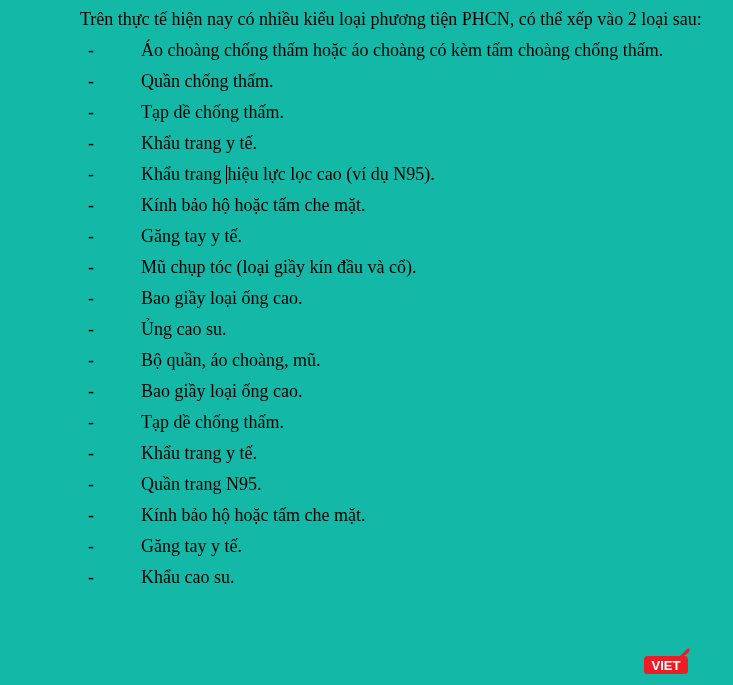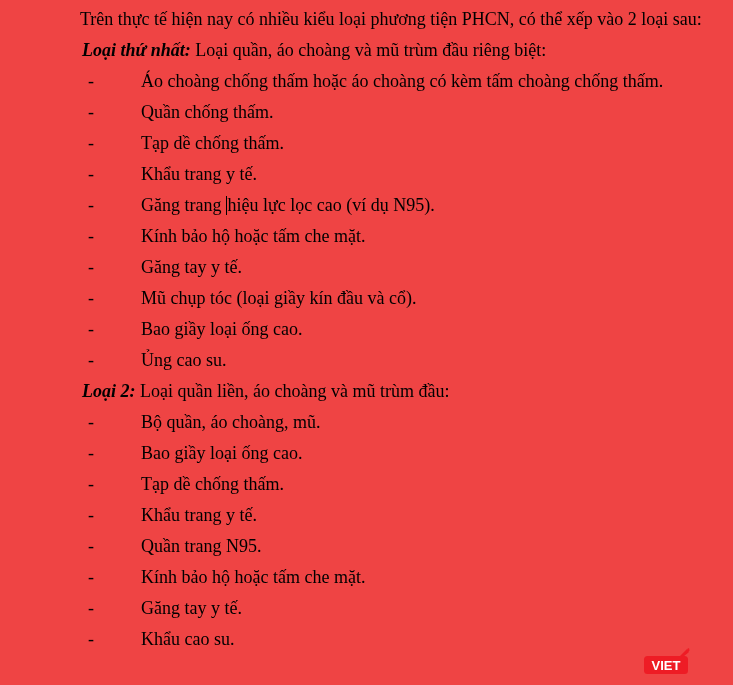--- a/index.html
+++ b/index.html
@@ -14,21 +14,21 @@
     font-size: 18px;
     color: #000000;
     overflow: hidden;
   }
   .doc {
     position: relative;
     width: 733px;
     height: 685px;
     padding-top: 8px;
     box-sizing: border-box;
-    background: #ef4444;
+    background: #14b8a6;
   }
   .intro {
     margin: 0 24px 8px 37px;
     line-height: 23px;
     text-indent: 43px;
   }
   .heading {
     margin: 0 24px 8px 82px;
     line-height: 23px;
   }
@@ -65,41 +65,40 @@
   }
   .logo svg { display: block; }
 </style>
 </head>
 <body>
 
 <div class="doc">
 
   <p class="intro">Trên thực tế hiện nay có nhiều kiểu loại phương tiện PHCN, có thể xếp vào 2 loại sau:</p>
 
-  <p class="heading"><span class="lead">Loại thứ nhất:</span><span> Loại quần, áo choàng và mũ trùm đầu riêng biệt:</span></p>
 
   <div class="li">
     <span class="dash">-</span>
     <span class="li-text">Áo choàng chống thấm hoặc áo choàng có kèm tấm choàng chống thấm.</span>
   </div>
   <div class="li">
     <span class="dash">-</span>
     <span class="li-text">Quần chống thấm.</span>
   </div>
   <div class="li">
     <span class="dash">-</span>
     <span class="li-text">Tạp dề chống thấm.</span>
   </div>
   <div class="li">
     <span class="dash">-</span>
     <span class="li-text">Khẩu trang y tế.</span>
   </div>
   <div class="li">
     <span class="dash">-</span>
-    <span class="li-text"><span>Găng trang </span><span class="caret"></span><span>hiệu lực lọc cao (ví dụ N95).</span></span>
+    <span class="li-text"><span>Khẩu trang </span><span class="caret"></span><span>hiệu lực lọc cao (ví dụ N95).</span></span>
   </div>
   <div class="li">
     <span class="dash">-</span>
     <span class="li-text">Kính bảo hộ hoặc tấm che mặt.</span>
   </div>
   <div class="li">
     <span class="dash">-</span>
     <span class="li-text">Găng tay y tế.</span>
   </div>
   <div class="li">
@@ -108,21 +107,20 @@
   </div>
   <div class="li">
     <span class="dash">-</span>
     <span class="li-text">Bao giầy loại ống cao.</span>
   </div>
   <div class="li">
     <span class="dash">-</span>
     <span class="li-text">Ủng cao su.</span>
   </div>
 
-  <p class="heading"><span class="lead">Loại 2:</span><span> Loại quần liền, áo choàng và mũ trùm đầu:</span></p>
 
   <div class="li">
     <span class="dash">-</span>
     <span class="li-text">Bộ quần, áo choàng, mũ.</span>
   </div>
   <div class="li">
     <span class="dash">-</span>
     <span class="li-text">Bao giầy loại ống cao.</span>
   </div>
   <div class="li">

